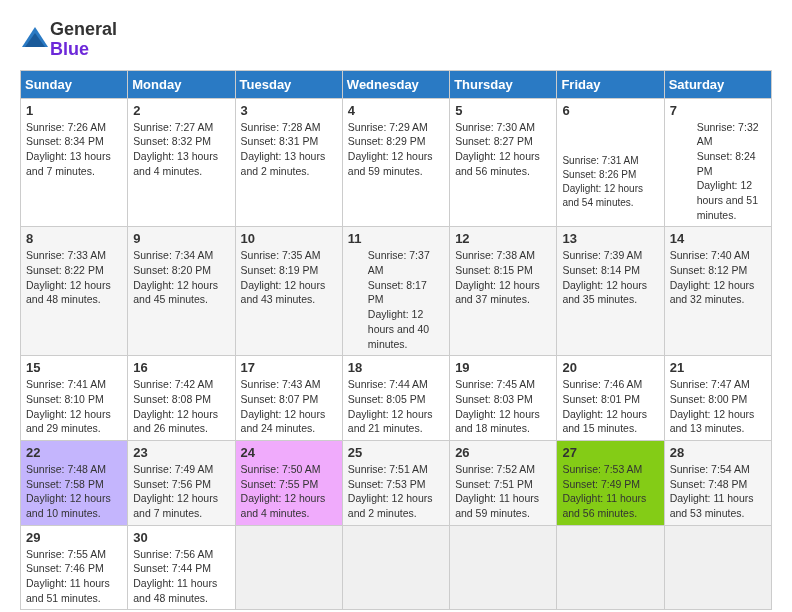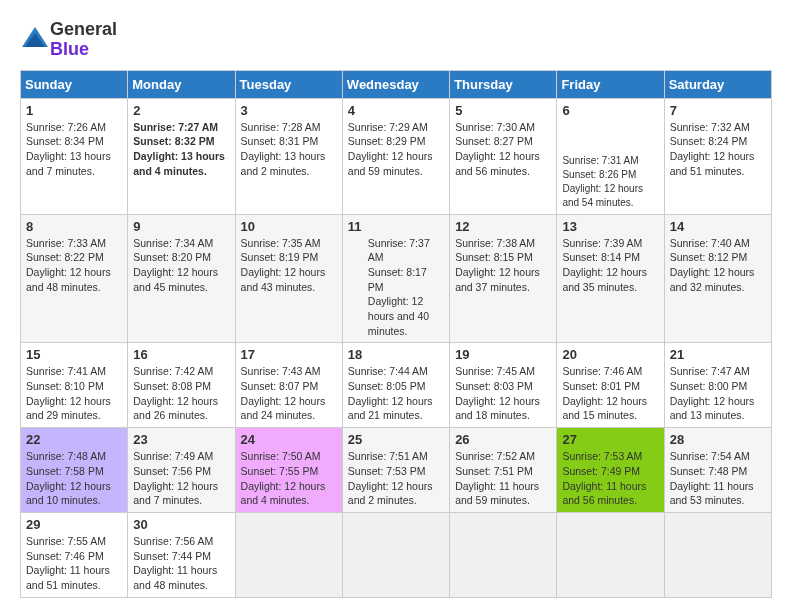--- a/index.html
+++ b/index.html
@@ -113,41 +113,41 @@
       </tr>
   </thead>
   <tbody id="calendar-body">
       <tr>
         <td>
           <span class="day-num">1</span>
           <div style="font-size: 10.5px; line-height: 1.4;">Sunrise: 7:26 AM<br>Sunset: 8:34 PM<br>Daylight: 13 hours and 7 minutes.</div>
         </td>
         <td>
           <span class="day-num">2</span>
-          <div style="font-size: 10.5px; line-height: 1.4; font-weight: bold;">Sunrise: 7:27 AM<br>Sunset: 8:32 PM<br>Daylight: 13 hours and 4 minutes.</div>
+          <div style="font-size: 10.5px; line-height: 1.4;">Sunrise: 7:27 AM<br>Sunset: 8:32 PM<br>Daylight: 13 hours and 4 minutes.</div>
         </td>
         <td>
           <span class="day-num">3</span>
           <div style="font-size: 10.5px; line-height: 1.4;">Sunrise: 7:28 AM<br>Sunset: 8:31 PM<br>Daylight: 13 hours and 2 minutes.</div>
         </td>
         <td>
           <span class="day-num">4</span>
           <div style="font-size: 10.5px; line-height: 1.4;">Sunrise: 7:29 AM<br>Sunset: 8:29 PM<br>Daylight: 12 hours and 59 minutes.</div>
         </td>
         <td>
           <span class="day-num">5</span>
           <div style="font-size: 10.5px; line-height: 1.4;">Sunrise: 7:30 AM<br>Sunset: 8:27 PM<br>Daylight: 12 hours and 56 minutes.</div>
         </td>
         <td>
           <span class="day-num">6</span>
           <div style="font-size: 10px; line-height: 1.4; margin-top: 36px;">Sunrise: 7:31 AM<br>Sunset: 8:26 PM<br>Daylight: 12 hours and 54 minutes.</div>
         </td>
         <td>
           <span class="day-num">7</span>
-          <div style="font-size: 10.5px; line-height: 1.4;">Sunrise: 7:32 AM<br>Sunset: 8:24 PM<br>Daylight: 12 hours and 51 minutes.</div>
+          <div style="font-size: 10.5px; line-height: 1.4; margin-left: 27px;">Sunrise: 7:32 AM<br>Sunset: 8:24 PM<br>Daylight: 12 hours and 51 minutes.</div>
         </td>
       </tr>
       <tr style="background: rgb(245, 245, 245);">
         <td style="background: rgb(245, 245, 245);">
           <span class="day-num">8</span>
           <div style="font-size: 10.5px; line-height: 1.4;">Sunrise: 7:33 AM<br>Sunset: 8:22 PM<br>Daylight: 12 hours and 48 minutes.</div>
         </td>
         <td style="background: rgb(245, 245, 245);">
           <span class="day-num">9</span>
           <div style="font-size: 10.5px; line-height: 1.4;">Sunrise: 7:34 AM<br>Sunset: 8:20 PM<br>Daylight: 12 hours and 45 minutes.</div>

